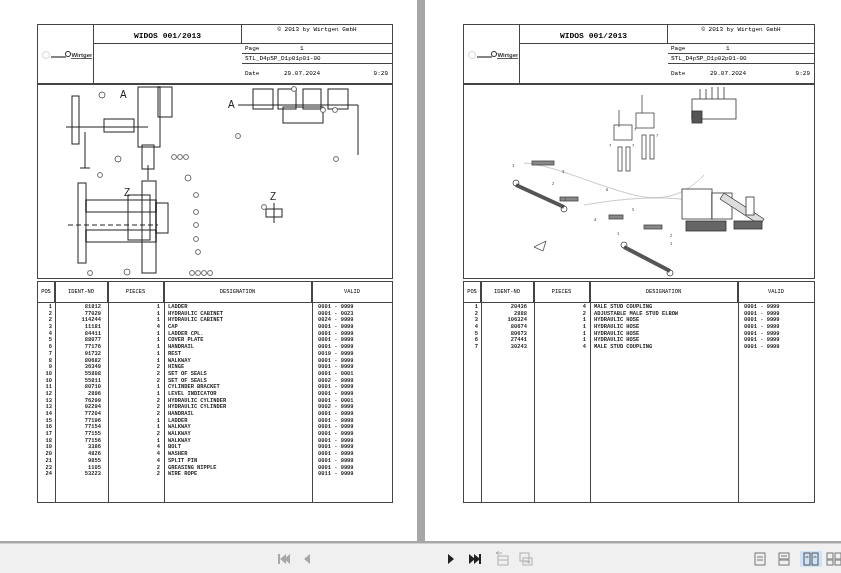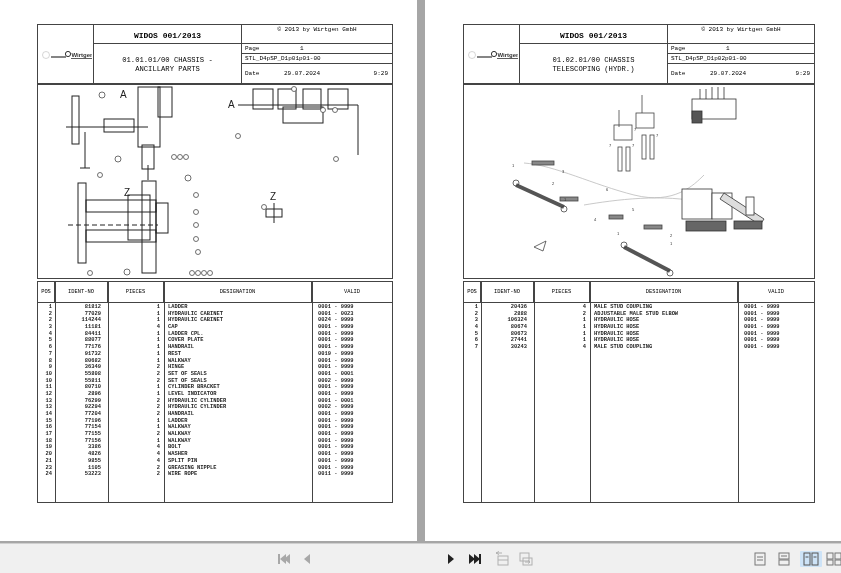--- a/index.html
+++ b/index.html
@@ -52,24 +52,20 @@
       <div class="logo-cell">
         <svg class="logo" viewBox="0 0 50 16">
           <circle cx="4" cy="8" r="3.5" fill="none" stroke="#bbb" stroke-width="0.6"></circle>
           <line x1="9" y1="10" x2="24" y2="10" stroke="#333" stroke-width="1.2"></line>
           <circle cx="26" cy="7" r="2.6" fill="none" stroke="#333" stroke-width="1"></circle>
           <text x="29.5" y="10" font-size="6" font-family="Liberation Sans, sans-serif" font-weight="bold" fill="#333">Wirtgen</text>
           <line x1="29" y1="11.5" x2="50" y2="11.5" stroke="#333" stroke-width="0.8"></line>
         </svg>
       </div>
       <div class="title-cell">WIDOS 001/2013</div>
-      <div class="desc-cell">
-        <div>01.01.01/00 CHASSIS -</div>
-        <div>ANCILLARY PARTS</div>
-      </div>
       <div class="copy-cell">© 2013 by Wirtgen GmbH</div>
       <div class="page-cell">
         <span>Page</span>
         <span class="pg-num">1</span>
       </div>
       <div class="ref-cell">STL_D4pSP_D1p01p01-00</div>
       <div class="date-cell">
         <span>Date</span>
         <span class="date-val">29.07.2024</span>
         <span class="time-val">9:29</span>
@@ -348,24 +344,20 @@
       <div class="logo-cell">
         <svg class="logo" viewBox="0 0 50 16">
           <circle cx="4" cy="8" r="3.5" fill="none" stroke="#bbb" stroke-width="0.6"></circle>
           <line x1="9" y1="10" x2="24" y2="10" stroke="#333" stroke-width="1.2"></line>
           <circle cx="26" cy="7" r="2.6" fill="none" stroke="#333" stroke-width="1"></circle>
           <text x="29.5" y="10" font-size="6" font-family="Liberation Sans, sans-serif" font-weight="bold" fill="#333">Wirtgen</text>
           <line x1="29" y1="11.5" x2="50" y2="11.5" stroke="#333" stroke-width="0.8"></line>
         </svg>
       </div>
       <div class="title-cell">WIDOS 001/2013</div>
-      <div class="desc-cell">
-        <div>01.02.01/00 CHASSIS</div>
-        <div>TELESCOPING (HYDR.)</div>
-      </div>
       <div class="copy-cell">© 2013 by Wirtgen GmbH</div>
       <div class="page-cell">
         <span>Page</span>
         <span class="pg-num">1</span>
       </div>
       <div class="ref-cell">STL_D4pSP_D1p02p01-00</div>
       <div class="date-cell">
         <span>Date</span>
         <span class="date-val">29.07.2024</span>
         <span class="time-val">9:29</span>

